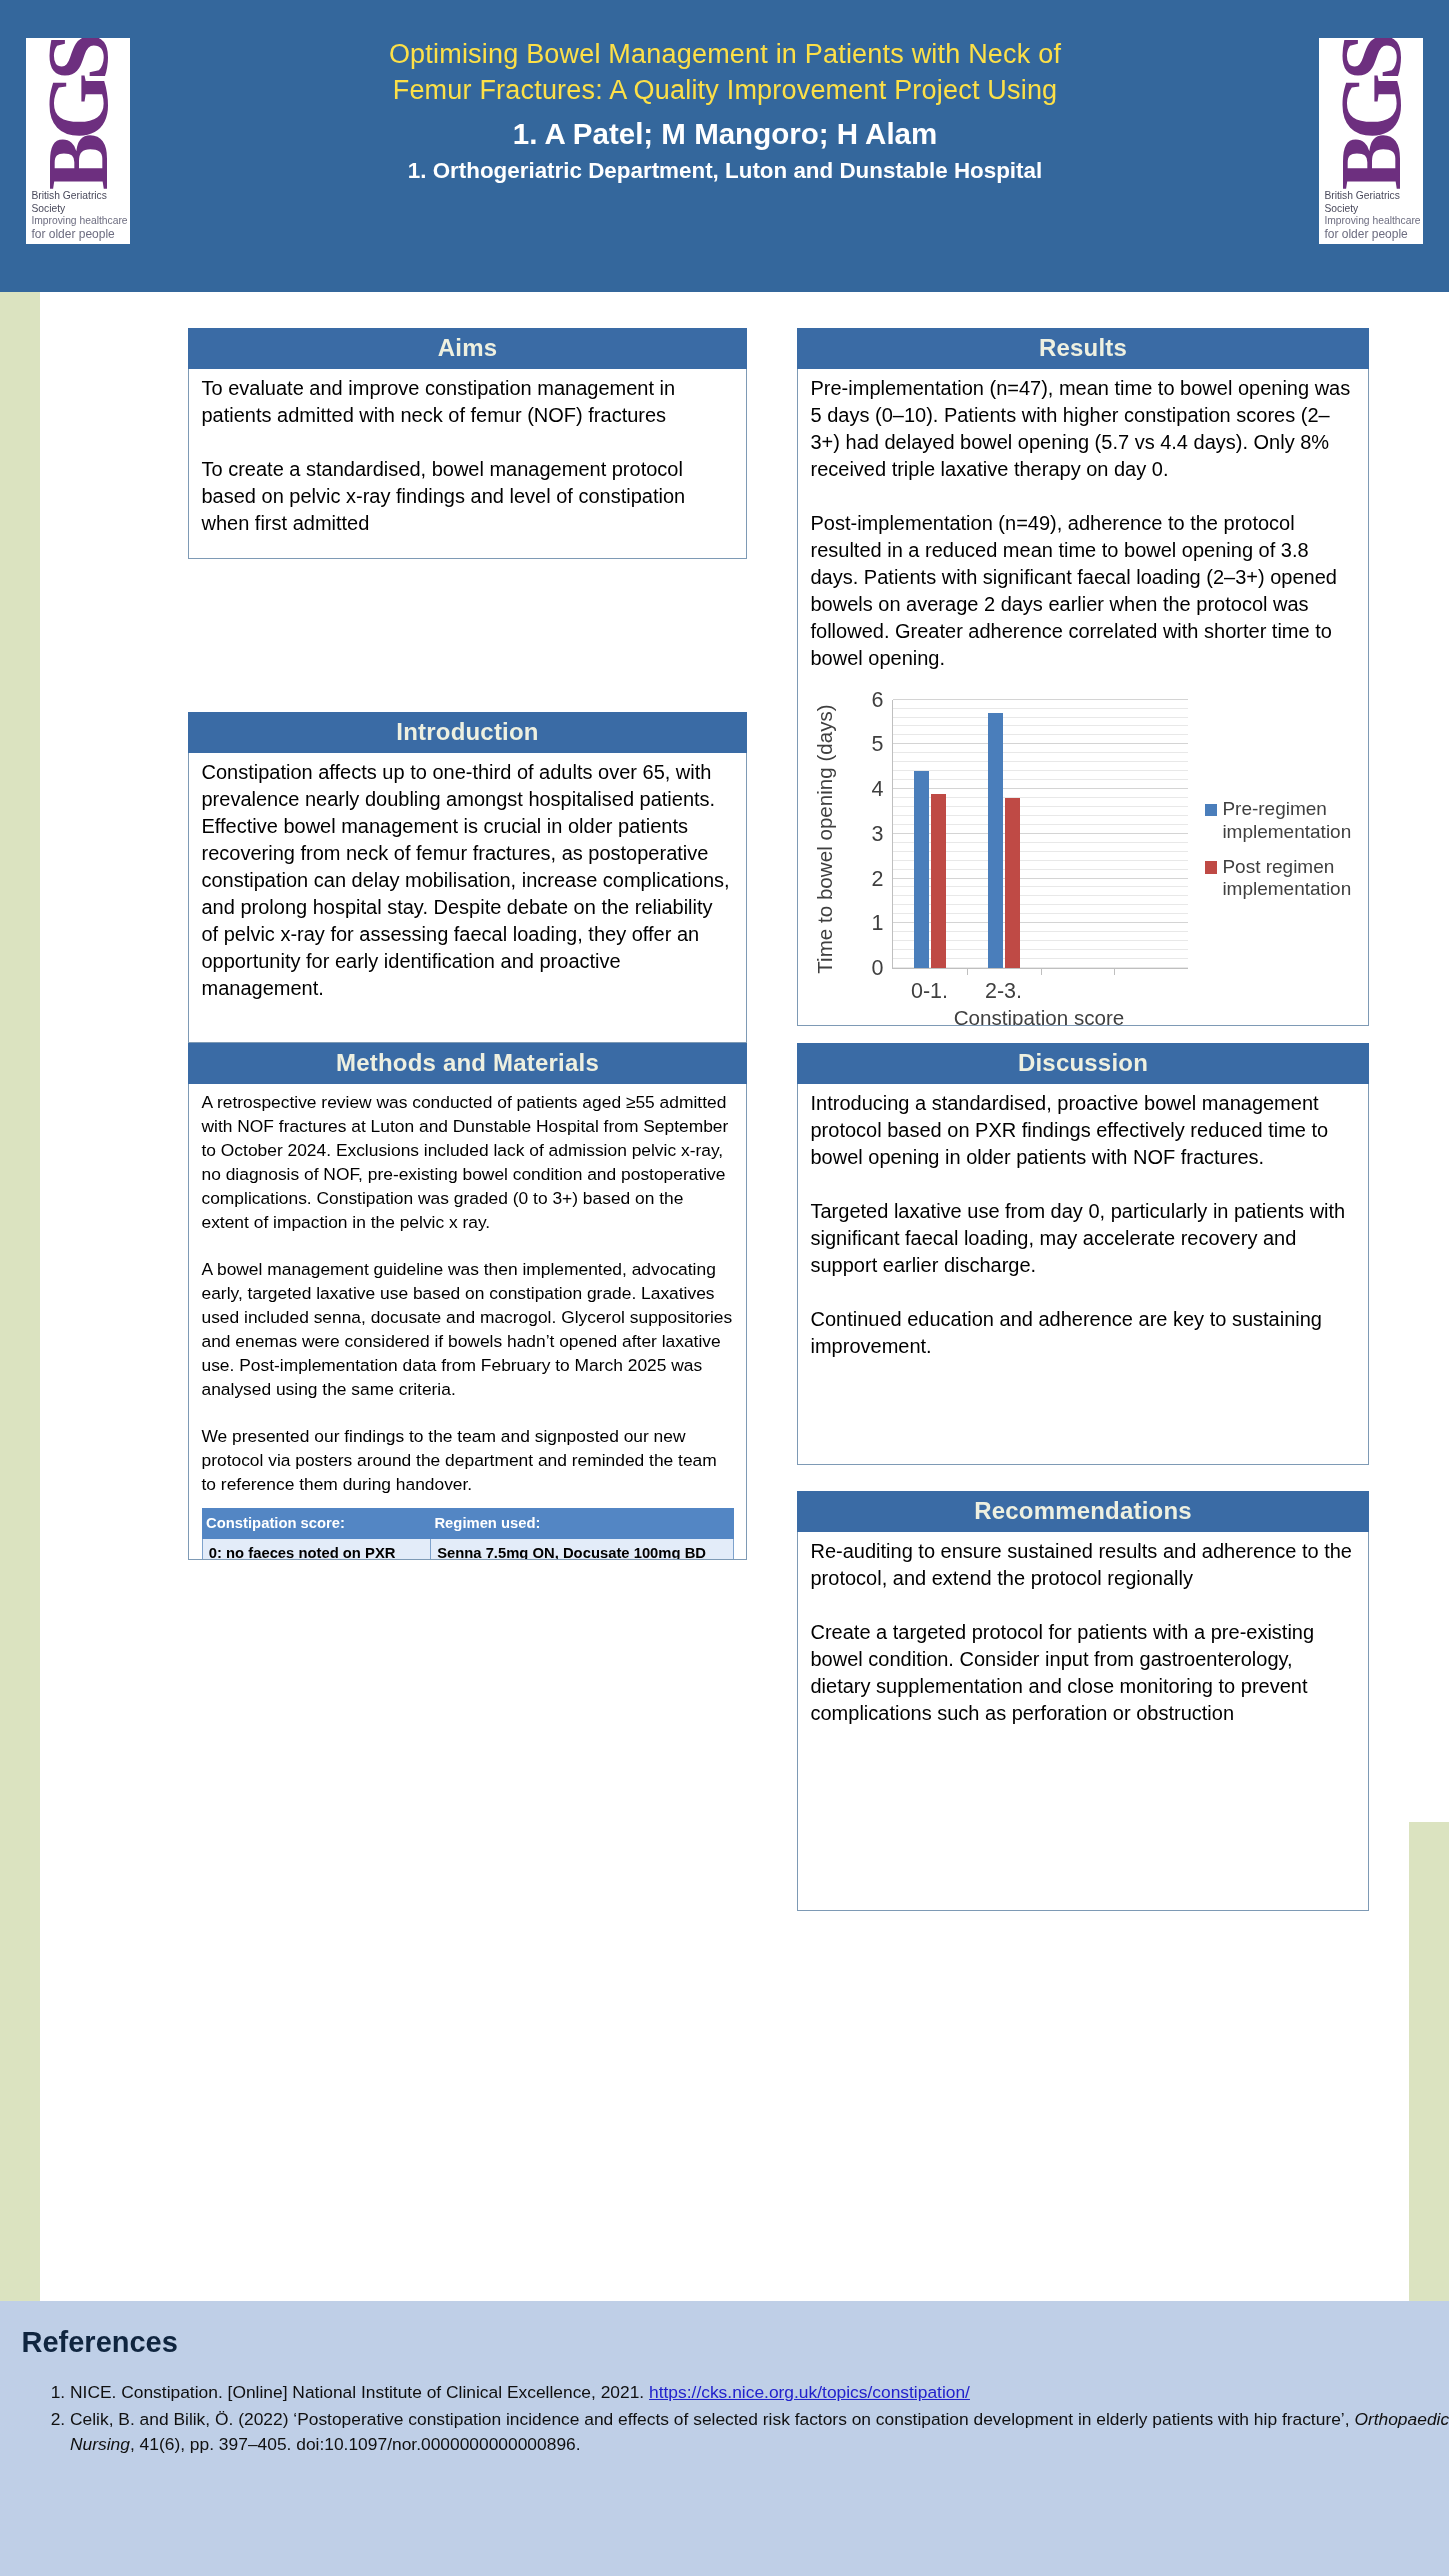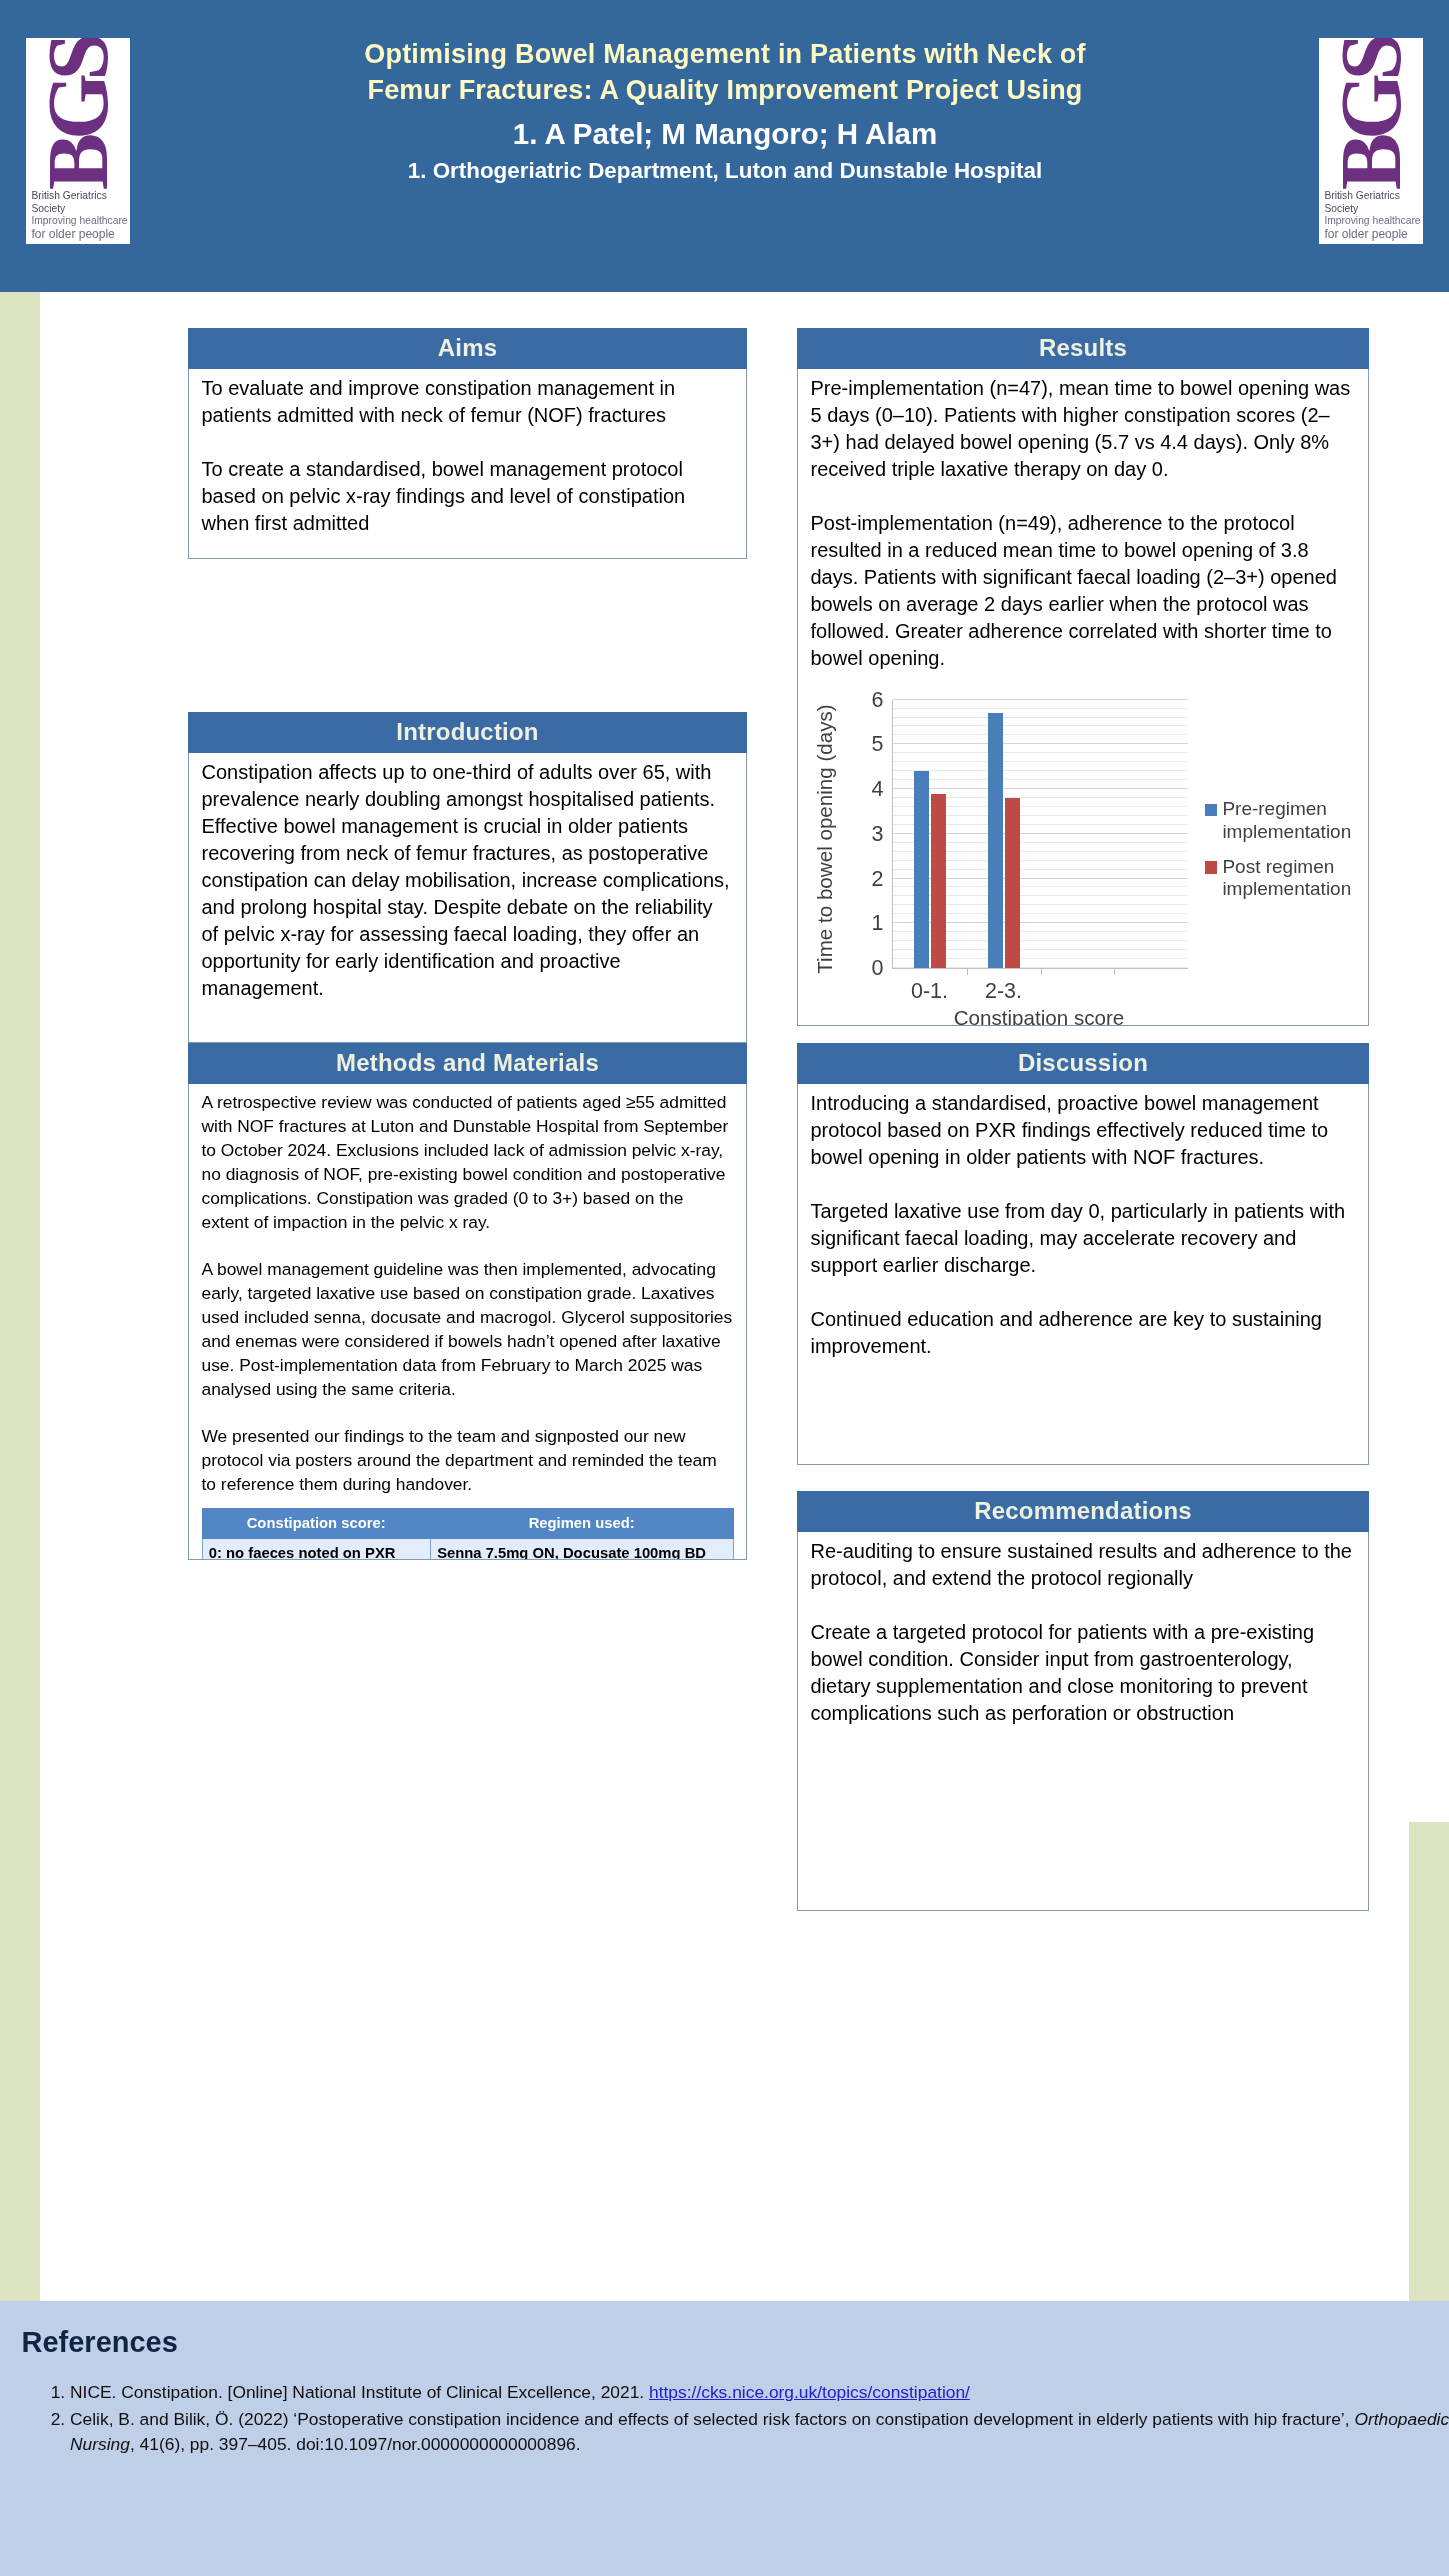--- a/index.html
+++ b/index.html
@@ -19,22 +19,22 @@
   
   .header{
     position:absolute;left:0;top:0;width:1449px;height:292px;
     background:#34679c;
   }
   .header-title-wrap{
     position:absolute;left:242px;top:36px;width:966px;
     text-align:center;color:#ffffff;
   }
   .title-line{
-    font-size:27px;font-weight:bold;line-height:36px;
-    letter-spacing:0.2px;color:#fef9c3;
+    font-size:27px;font-weight:normal;line-height:36px;
+    letter-spacing:0.2px;color:#fde047;
   }
   .authors{
     font-size:29.5px;font-weight:bold;line-height:41px;margin-top:5.4px;color:#ffffff;
   }
   .affil{
     font-size:22.4px;font-weight:bold;line-height:30px;margin-top:1.8px;color:#ffffff;
   }
 
   
   .logo{
@@ -96,21 +96,21 @@
   #results{left:707px;top:36px;width:572px;height:698px;}
   
   #discussion{left:707px;top:751px;width:572px;height:422px;}
   
   #recs{left:707px;top:1199px;width:572px;height:420px;}
 
   
   .mtable{width:100%;border-collapse:collapse;margin-top:12.5px;table-layout:fixed;}
   .mtable th{
     background:#5386c4;color:#ffffff;font-size:14.8px;font-weight:bold;
-    text-align:center;padding:6.3px 3.6px;border:0.9px solid #5386c4;
+    text-align:left;padding:6.3px 3.6px;border:0.9px solid #5386c4;
   }
   .mtable td{
     border:0.9px solid #7ea2cc;font-size:14.8px;font-weight:bold;line-height:19px;
     color:#000000;padding:5.4px 6.3px;vertical-align:top;
   }
   .mtable tr.r1 td{background:#e3ecf9;}
   .mtable col.c1{width:43%;}
   .mtable col.c2{width:57%;}
 
   

